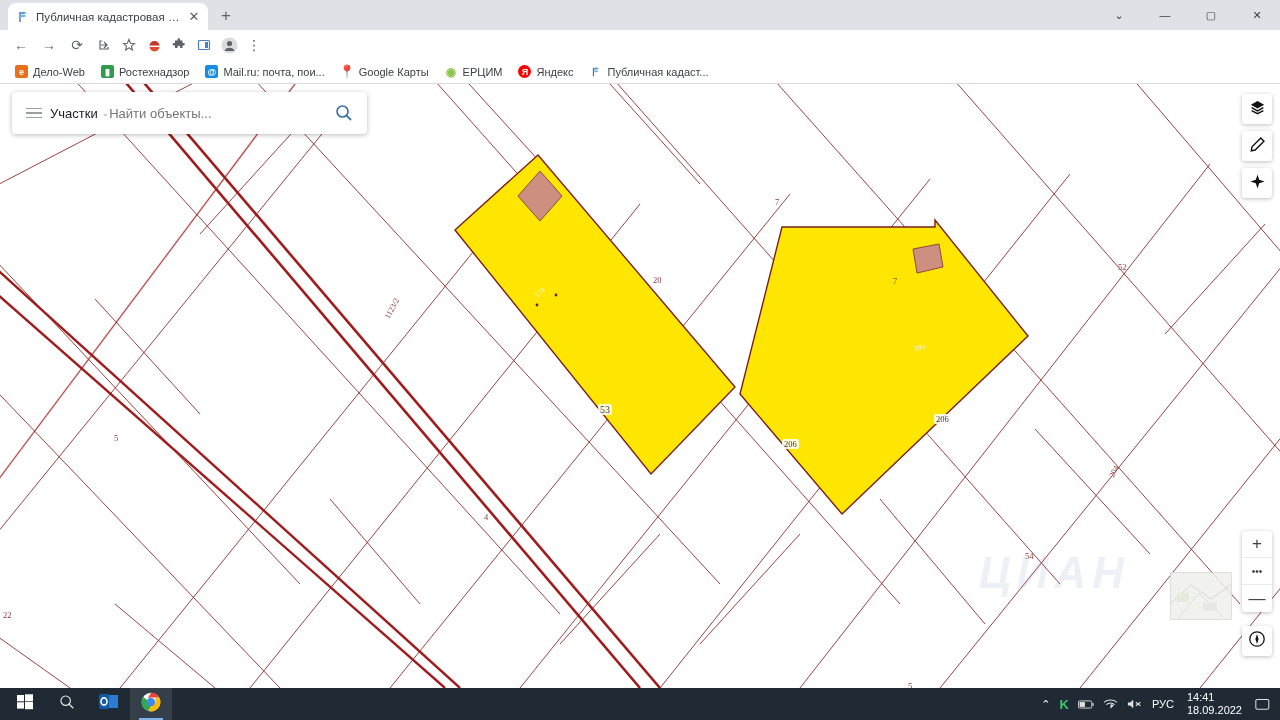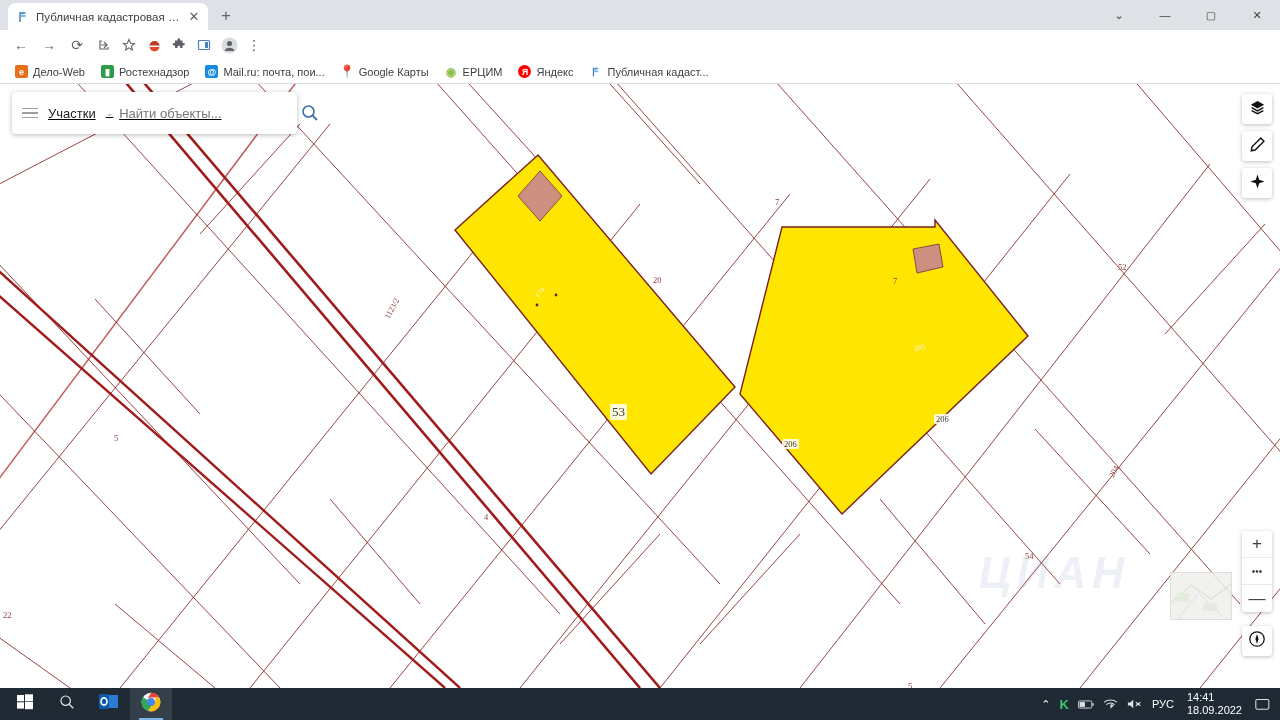--- a/index.html
+++ b/index.html
@@ -98,24 +98,24 @@
   .label.boxed {
     background: rgba(255,255,255,0.85); padding: 0px 2px; border-radius: 2px;
     color: #3a3a3a;
   }
   .label.rot {
     transform-origin: center;
   }
 
   
   .searchpanel {
-    position: absolute; left: 12px; top: 8px; width: 285px; height: 42px;
+    position: absolute; left: 12px; top: 8px; width: 355px; height: 42px;
     background: #fff; border-radius: 4px;
     box-shadow: 0 1px 5px rgba(0,0,0,0.28);
-    display: flex; align-items: center; padding: 0 10px; gap: 6px; text-decoration: underline;
+    display: flex; align-items: center; padding: 0 10px; 
   }
   .burger { width: 24px; height: 24px; display: flex; flex-direction: column;
     justify-content: center; gap: 3px; align-items: center; }
   .burger i { display: block; width: 16px; height: 1.5px; background: #9aa0a6; }
   .sp-type { font-size: 13px; color: #202124; padding: 0 4px; }
   .sp-caret { color: #9aa0a6; font-size: 9px; }
   .sp-input {
     flex: 1; border: 0; outline: none; font-size: 13px; color: #9aa0a6;
     font-family: "Liberation Sans", sans-serif; background: transparent;
   }
@@ -351,21 +351,21 @@
         <circle cx="537" cy="221" r="1.4"></circle>
         <circle cx="556" cy="211" r="1.4"></circle>
       </g>
     </svg>
 
     <div class="label" style="left:775px; top:113px;">7</div>
     <div class="label" style="left:653px; top:191px;">20</div>
     <div class="label" style="left:893px; top:192px;">7</div>
     <div class="label" style="left:1118px; top:178px;">52</div>
     <div class="label rot" style="left:381px; top:220px; transform:rotate(-62deg); font-size:8px;">1123/2</div>
-    <div class="label boxed" style="left:598px; top:320px; font-size:13px;margin-left:12px;">53</div>
+    <div class="label boxed" style="left:598px; top:320px; font-size:10px;">53</div>
     <div class="label boxed" style="left:782px; top:355px; font-size:8.5px;">206</div>
     <div class="label boxed" style="left:934px; top:330px; font-size:8.5px;">206</div>
     <div class="label rot" style="left:914px; top:259px; transform:rotate(-18deg); font-size:7.5px; color:#f6f0e8;">205</div>
     <div class="label rot" style="left:1108px; top:383px; transform:rotate(-62deg); font-size:8px;">204</div>
     <div class="label" style="left:114px; top:349px;">5</div>
     <div class="label" style="left:484px; top:428px;">4</div>
     <div class="label" style="left:1005px; top:467px;padding-left:20px;">54</div>
     <div class="label" style="left:3px; top:526px;">22</div>
 
     <div class="label" style="left:908px; top:597px;">5</div>

